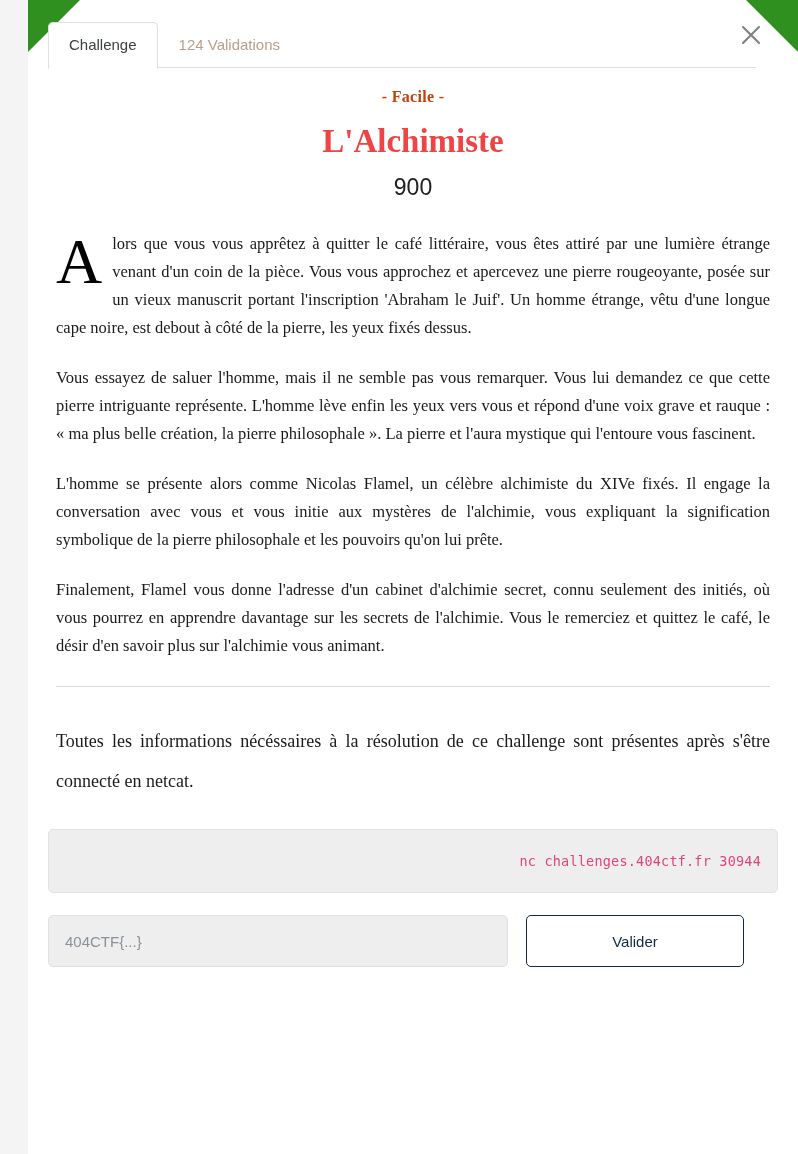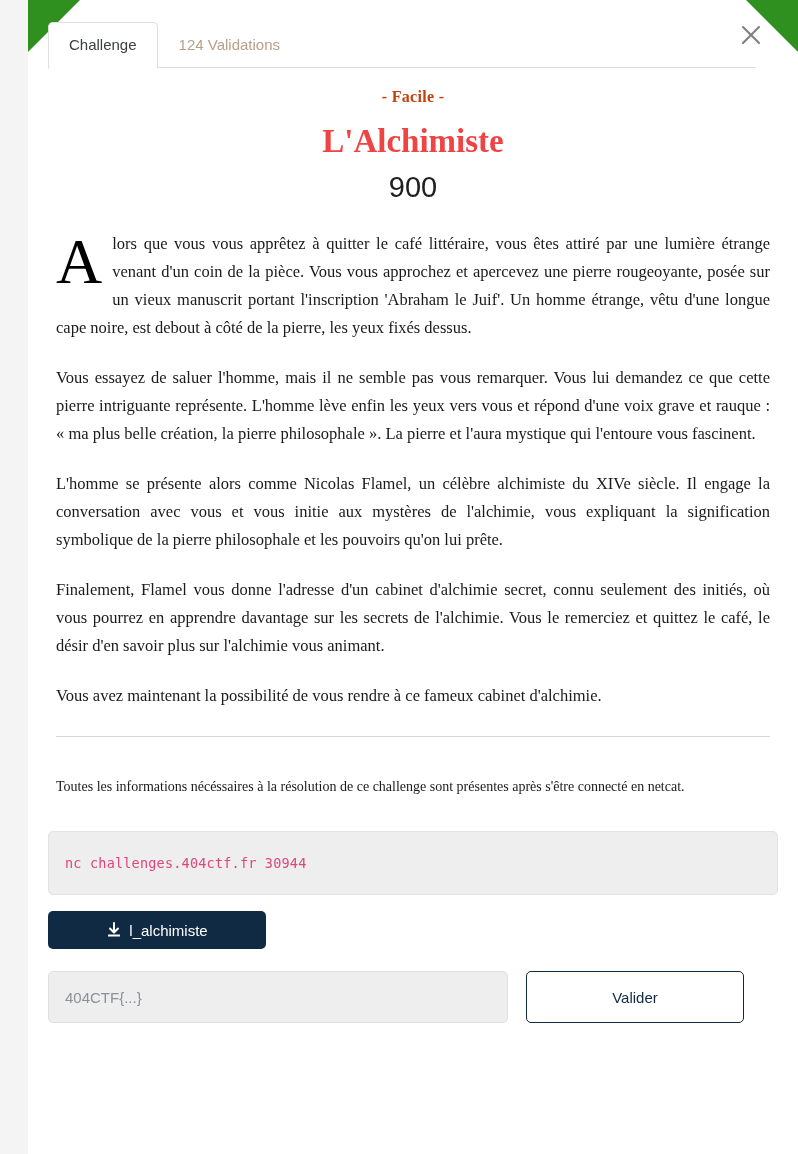--- a/index.html
+++ b/index.html
@@ -129,21 +129,21 @@
     font-weight: bold;
     font-size: 33px;
     line-height: 38px;
     color: #ef4444;
   }
   .chall-points {
     margin: 10px 0 0 0;
     text-align: center;
     font-family: "Liberation Sans", sans-serif;
     font-weight: normal;
-    font-size: 29px;
+    font-size: 23px;
     line-height: 34px;
     color: #202020;
   }
 
   
   .story {
     margin-top: 26px;
     padding: 0 8px;
   }
   .story p {
@@ -167,42 +167,42 @@
 
   hr.sep {
     border: none;
     border-top: 1px solid #d8d8d8;
     margin: 26px 8px 34px 8px;
   }
 
   .note {
     margin: 0 8px;
     font-family: "Liberation Serif", serif;
-    font-size: 14px;
-    line-height: 32px;
+    font-size: 18px;
+    line-height: 40px;
     color: #1a1a1a;
     text-align: justify;
   }
   .author {
     margin: 18px 8px 0 8px;
     text-align: right;
     font-family: "Liberation Serif", serif;
     font-style: italic;
     font-size: 16.5px;
     color: #1a1a1a;
   }
 
   
   .cmd-box {
     margin: 28px 0 0 0;
     padding: 22px 16px;
     background: #eeeeee;
     border: 1px solid #dfe3e6;
     border-radius: 5px;
-    text-align: left;
+    text-align: right;
   }
   .cmd-box code {
     font-family: "DejaVu Sans Mono", "Liberation Mono", monospace;
     font-size: 13.5px;
     color: #e0447d;
     letter-spacing: 0.2px;
   }
 
   
   .dl-btn {
@@ -287,44 +287,33 @@
 
       <div class="difficulty">- Facile -</div>
 
       <h1 class="chall-title">L'Alchimiste</h1>
 
       <div class="chall-points">900</div>
 
       <div class="story">
         <p class="first">Alors que vous vous apprêtez à quitter le café littéraire, vous êtes attiré par une lumière étrange venant d'un coin de la pièce. Vous vous approchez et apercevez une pierre rougeoyante, posée sur un vieux manuscrit portant l'inscription 'Abraham le Juif'. Un homme étrange, vêtu d'une longue cape noire, est debout à côté de la pierre, les yeux fixés dessus.</p>
         <p>Vous essayez de saluer l'homme, mais il ne semble pas vous remarquer. Vous lui demandez ce que cette pierre intriguante représente. L'homme lève enfin les yeux vers vous et répond d'une voix grave et rauque : « ma plus belle création, la pierre philosophale ». La pierre et l'aura mystique qui l'entoure vous fascinent.</p>
-        <p>L'homme se présente alors comme Nicolas Flamel, un célèbre alchimiste du XIVe siècle. Il engage la conversation avec vous et vous initie aux mystères de l'alchimie, vous expliquant la signification symbolique de la pierre philosophale et les pouvoirs qu'on lui prête.</p>
+        <p>L'homme se présente alors comme Nicolas Flamel, un célèbre alchimiste du XIVe fixés. Il engage la conversation avec vous et vous initie aux mystères de l'alchimie, vous expliquant la signification symbolique de la pierre philosophale et les pouvoirs qu'on lui prête.</p>
         <p>Finalement, Flamel vous donne l'adresse d'un cabinet d'alchimie secret, connu seulement des initiés, où vous pourrez en apprendre davantage sur les secrets de l'alchimie. Vous le remerciez et quittez le café, le désir d'en savoir plus sur l'alchimie vous animant.</p>
-        <p>Vous avez maintenant la possibilité de vous rendre à ce fameux cabinet d'alchimie.</p>
       </div>
 
       <hr class="sep">
 
       <div class="note">Toutes les informations nécéssaires à la résolution de ce challenge sont présentes après s'être connecté en netcat.</div>
 
 
       <div class="cmd-box">
         <code>nc challenges.404ctf.fr 30944</code>
       </div>
 
-      <button class="dl-btn">
-        <span>
-          <svg width="16" height="16" viewBox="0 0 16 16" aria-hidden="true">
-            <path d="M8 1 L8 9" stroke="#ffffff" stroke-width="2" stroke-linecap="round"></path>
-            <path d="M4 6.5 L8 10.5 L12 6.5" fill="none" stroke="#ffffff" stroke-width="2" stroke-linecap="round" stroke-linejoin="round"></path>
-            <rect x="2" y="12.5" width="12" height="2" rx="0.6" fill="#ffffff"></rect>
-          </svg>
-        </span>
-        <span>l_alchimiste</span>
-      </button>
 
       <div class="submit-row">
         <input class="flag-input" type="text" placeholder="404CTF{...}" style="">
         <button class="validate-btn">Valider</button>
       </div>
 
     </div>
   </div>
 </div>
 

